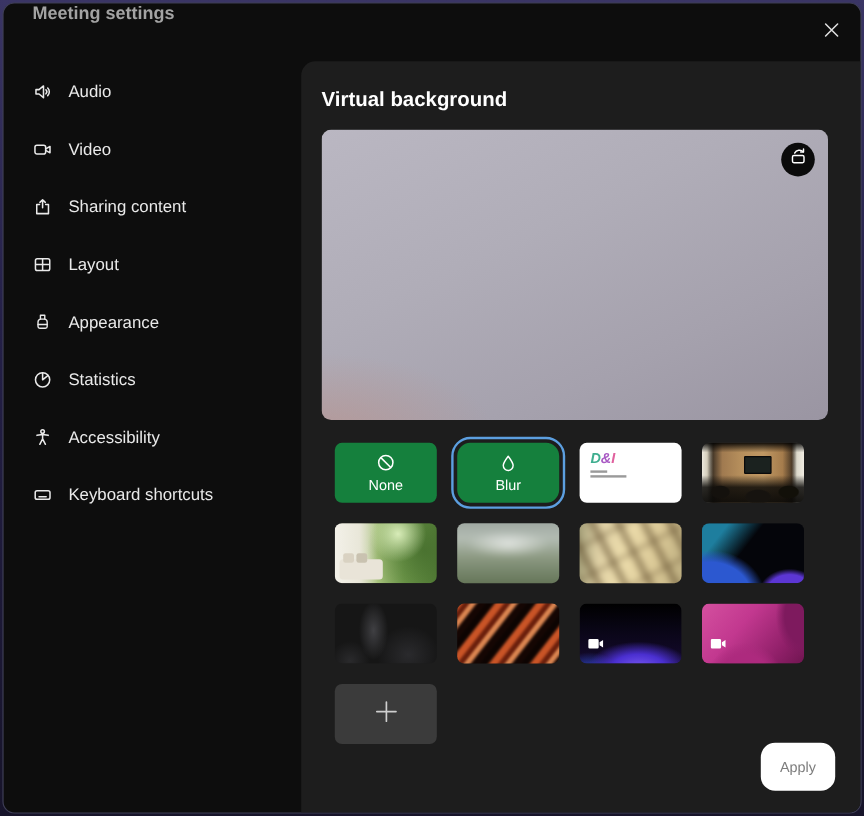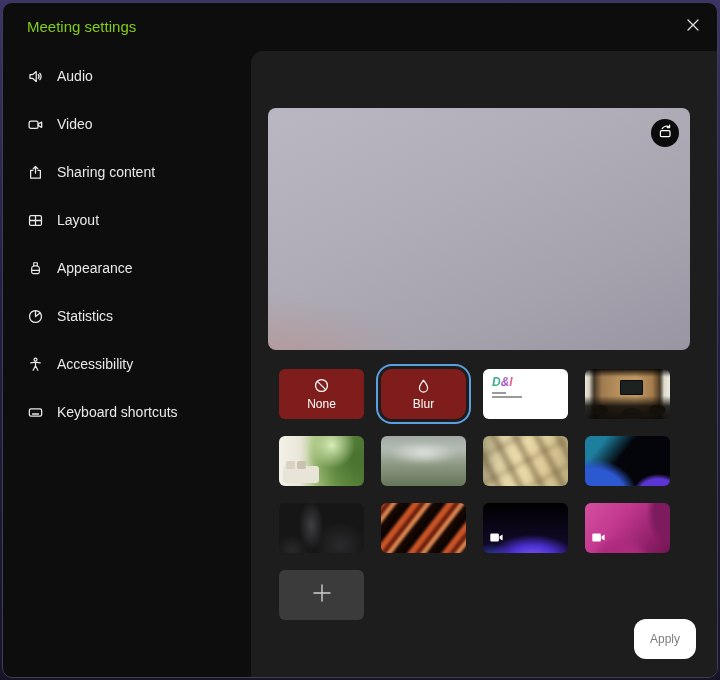--- a/index.html
+++ b/index.html
@@ -6,21 +6,21 @@
   body{
     width:720px;height:680px;overflow:hidden;position:relative;
     font-family:"Liberation Sans","DejaVu Sans",sans-serif;
     background:linear-gradient(180deg,#3a3565 0%,#242047 40%,#17142a 100%);
   }
   .dialog{
     position:absolute;inset:2px;background:#0d0d0d;
     border:1px solid #3e3e55;border-radius:10px;overflow:hidden;
   }
   .dlg-title{
-    position:absolute;left:24px;top:15px;font-size:15px;font-weight:400;color:#84cc16;
+    position:absolute;left:24px;top:0;font-size:15px;font-weight:700;color:#a3a3a3;
   }
   .close-btn{
     position:absolute;right:12px;top:12px;width:24px;height:24px;
     display:flex;align-items:center;justify-content:center;cursor:pointer;border-radius:4px;
   }
   
   .sidebar{
     position:absolute;left:0;top:44px;width:248px;bottom:0;
     display:flex;flex-direction:column;gap:10px;padding-top:10px;box-sizing:border-box;
   }
@@ -53,21 +53,21 @@
   
   .thumb-grid{
     position:absolute;left:28px;top:318px;
     display:grid;grid-template-columns:repeat(4,85px);grid-auto-rows:50px;gap:17px;
   }
   .tile{
     width:85px;height:50px;border-radius:6px;overflow:hidden;position:relative;
     cursor:pointer;box-sizing:border-box;
   }
   .tile.option{
-    background:#7f1d1d;display:flex;flex-direction:column;align-items:center;
+    background:#15803d;display:flex;flex-direction:column;align-items:center;
     justify-content:center;gap:1px;color:#ffffff;font-size:12px;overflow:visible;
   }
   .tile.selected{outline:2px solid #5c9fe0;outline-offset:3px;border-radius:11px;}
   .tile-label{line-height:13px;}
   
   .tile-dni{background:#ffffff;padding:7px 0 0 9px;}
   .dni-logo{font-size:12px;font-weight:800;font-style:italic;letter-spacing:0;line-height:12px;}
   .dni-d{color:#3fae8f;}
   .dni-amp{color:#a95ac4;}
   .dni-i{color:#e0619e;}
@@ -277,20 +277,21 @@
             <path d="M5.2 9.4 h5.6"></path>
           </svg>
       </span>
       <span class="nav-label">Keyboard shortcuts</span>
     </div>
 
   </div>
 
   <div class="main">
 
+    <div class="main-title">Virtual background</div>
 
     <div class="preview">
       <div class="mirror-btn">
         <span>
           <svg width="17" height="17" viewBox="0 0 17 17" fill="none" stroke="#ffffff" stroke-width="1.2" stroke-linejoin="round" stroke-linecap="round">
               <rect x="3.4" y="7.6" width="9.6" height="6" rx="1.2"></rect>
               <path d="M5.2 5.6 a4.6 4.6 0 0 1 7.2 -1.2"></path>
               <path d="M12.6 2.2 v2.4 h-2.4"></path>
             </svg>
         </span>

